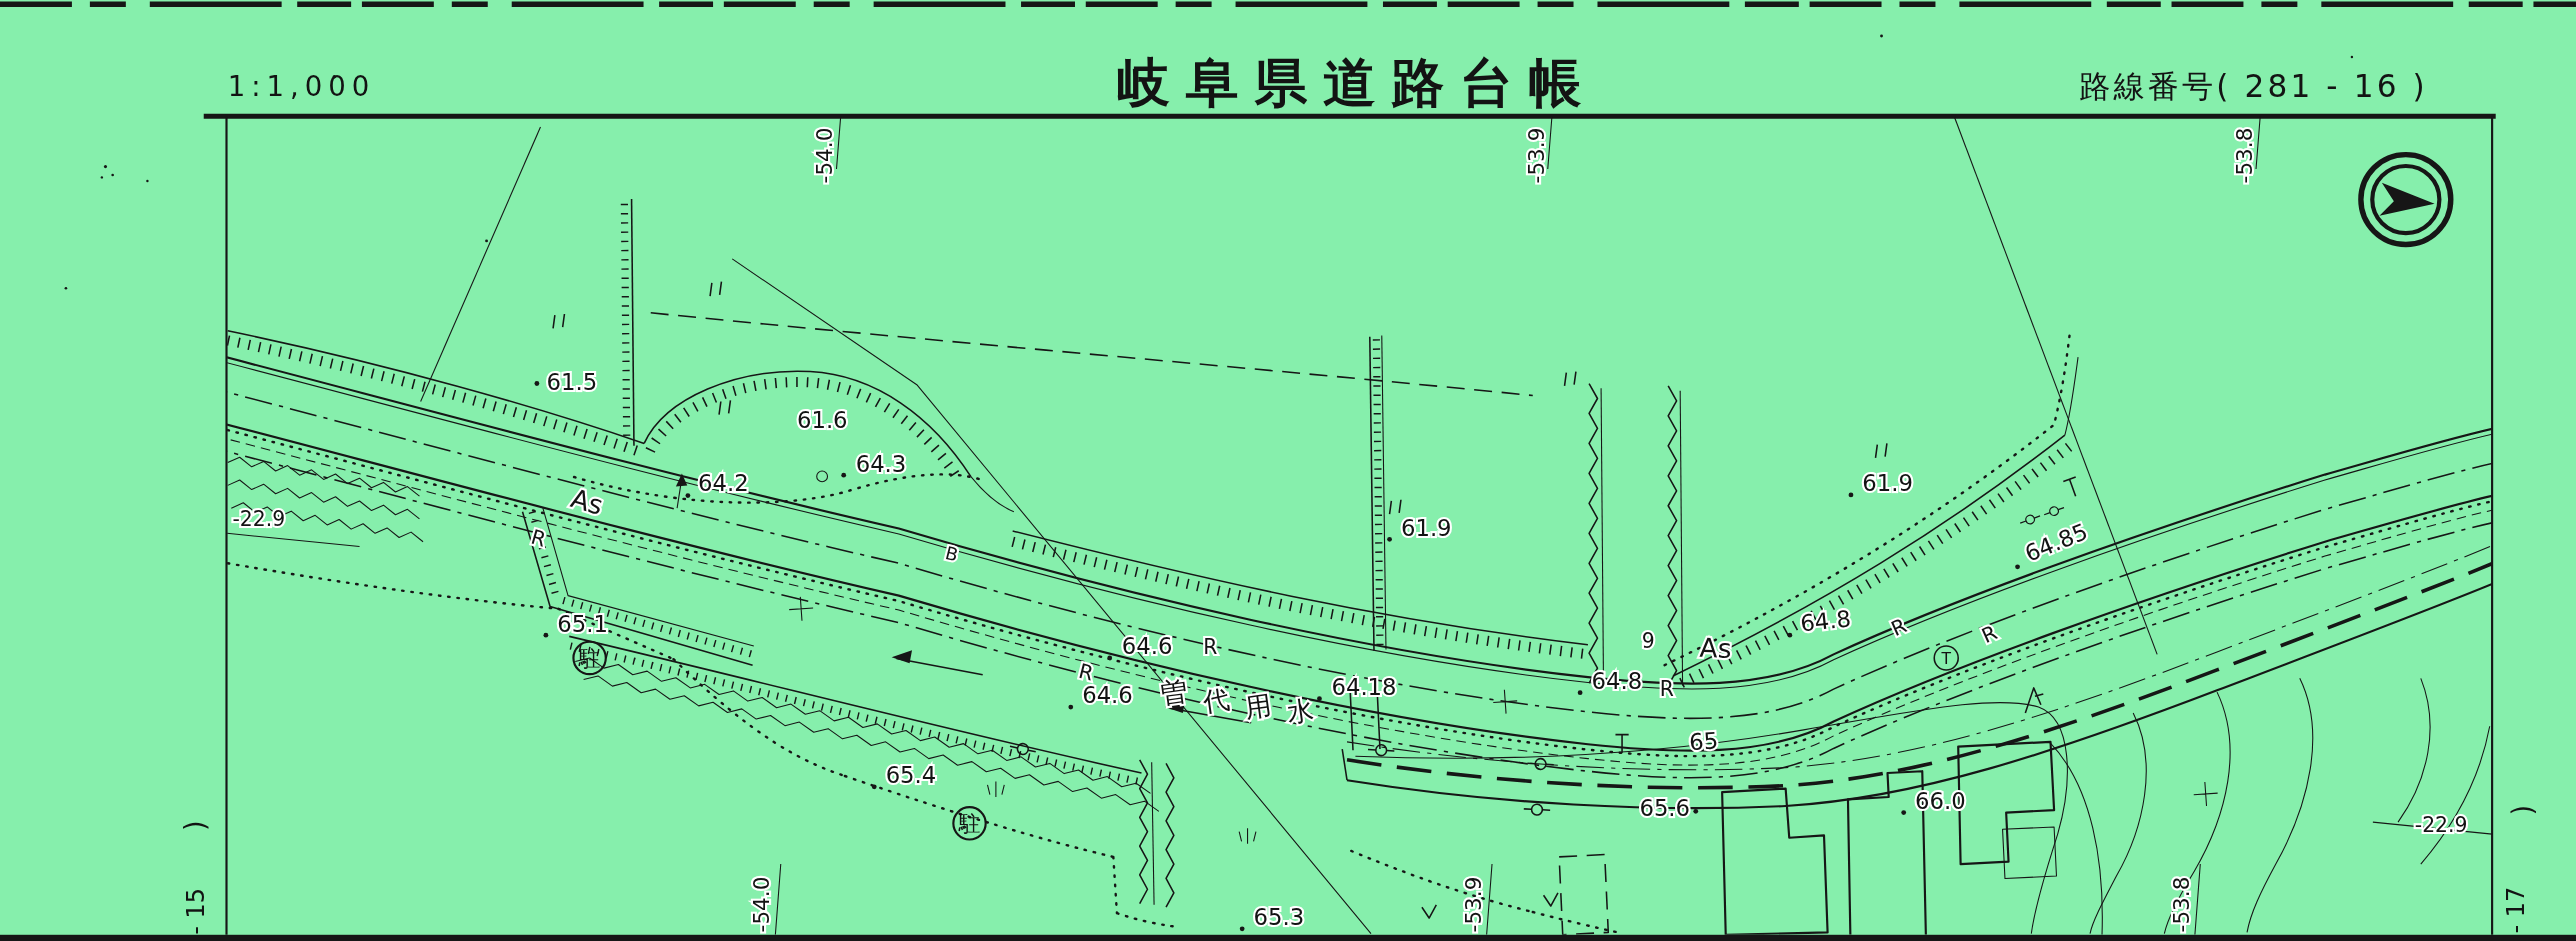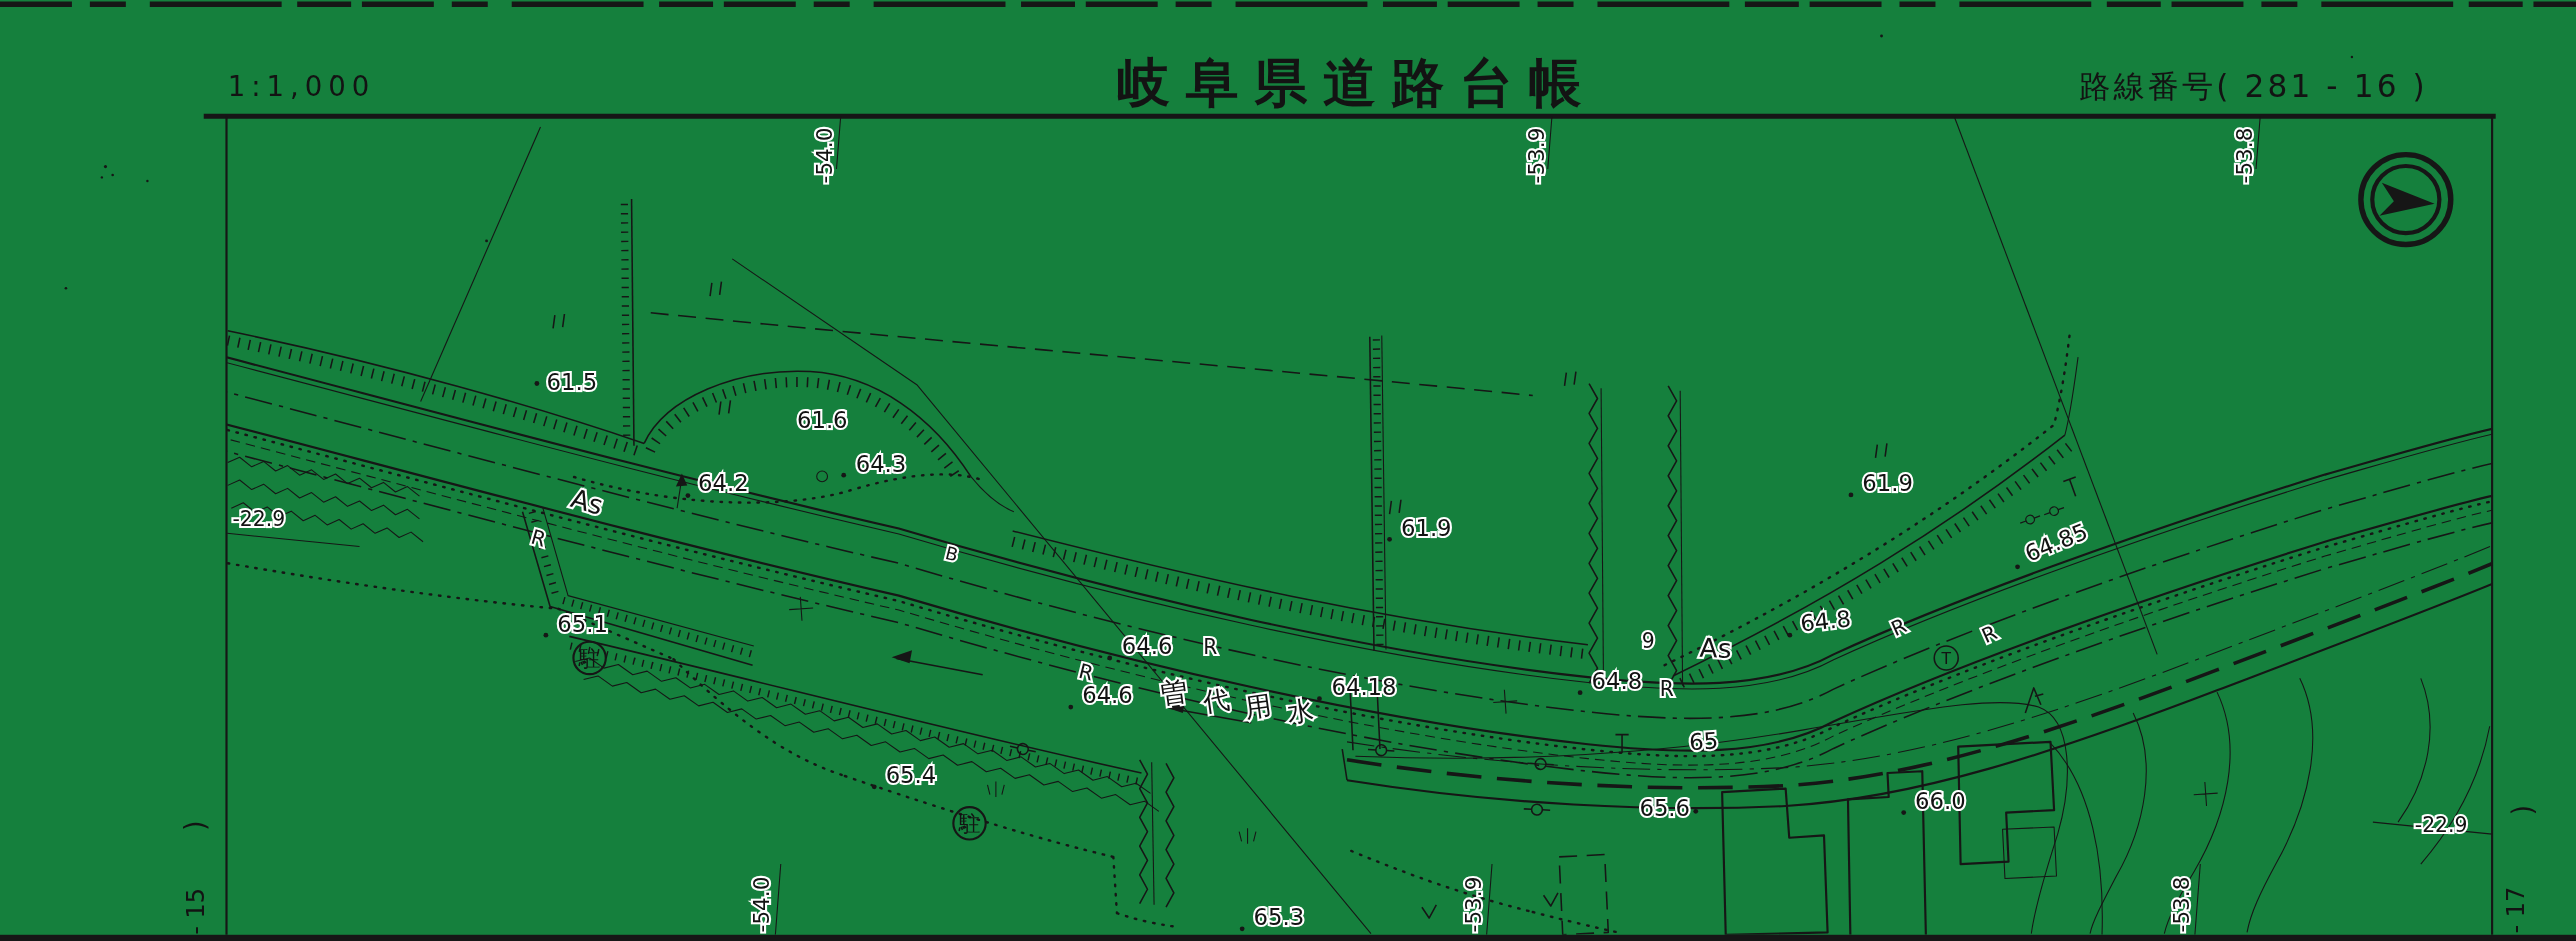--- a/index.html
+++ b/index.html
@@ -1,16 +1,16 @@
 <!DOCTYPE html>
 <html style="font-size:9.6px"><head>
 <meta charset="utf-8">
 <style>
   html,body{margin:0;padding:0;background:#e8e8e8;}
-  .page{position:relative;width:2576px;height:942px;background:#15803d;overflow:hidden;
+  .page{position:relative;width:2576px;height:942px;background:#86efac;overflow:hidden;
         font-family:"DejaVu Sans",sans-serif;}
   svg{position:absolute;left:0;top:0;}
   .ink{stroke:#161616;fill:none;stroke-linecap:butt;stroke-linejoin:round;}
   .w1{stroke-width:1.8;} .w2{stroke-width:2.6;} .w3{stroke-width:3.6;}
   .dashdot{stroke-dasharray:46 12 7 12;}
   .dash{stroke-dasharray:30 16;}
   .dashsm{stroke-dasharray:16 10;}
   .ldash{stroke-dasharray:58 26;stroke-width:6;}
   .dots{stroke-dasharray:2.5 13;stroke-width:4;stroke-linecap:round;}
   .teeth{stroke-width:17;stroke-dasharray:2.6 15;}

